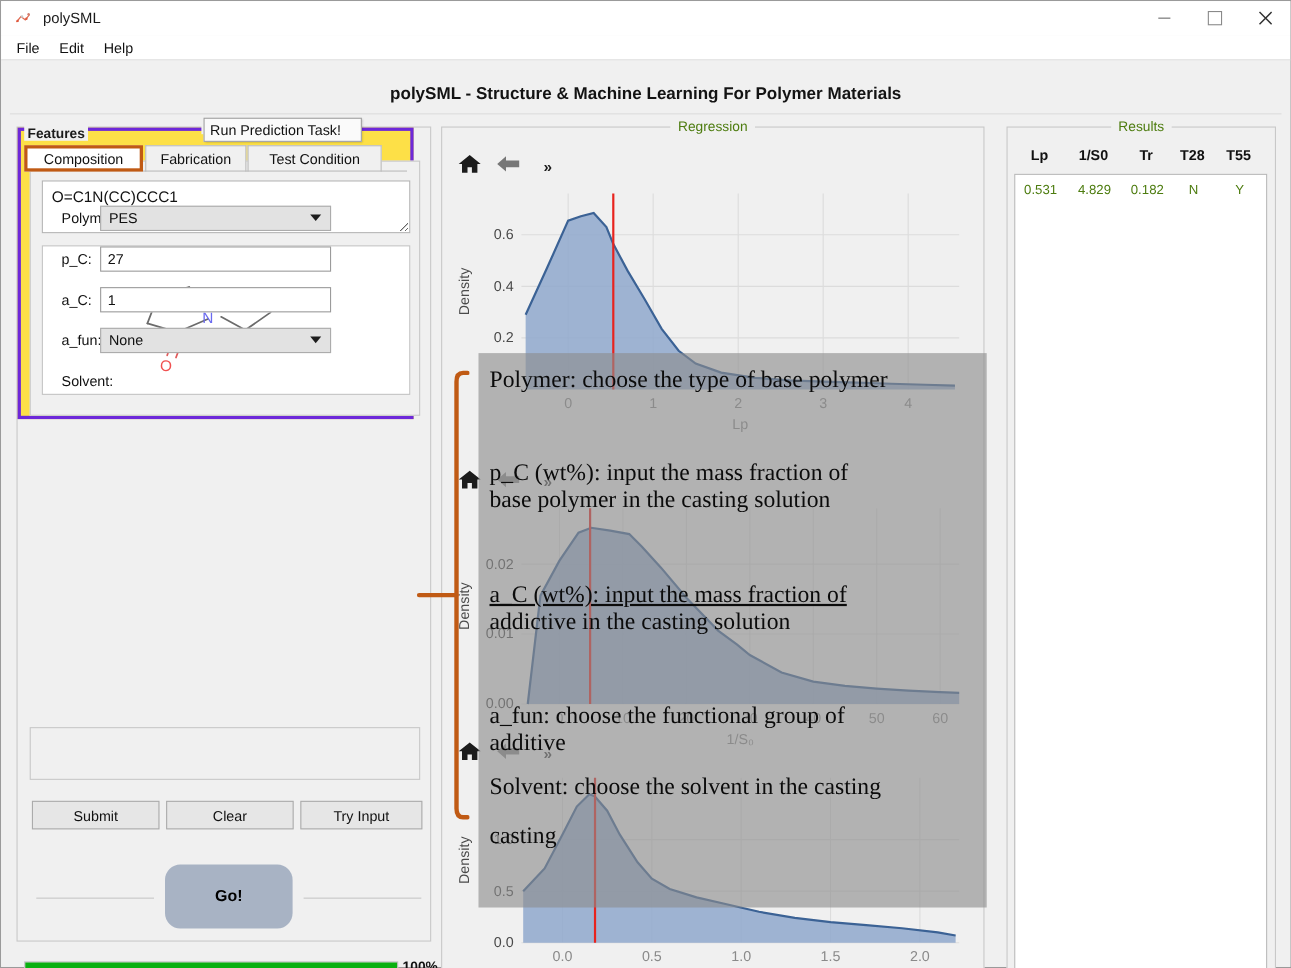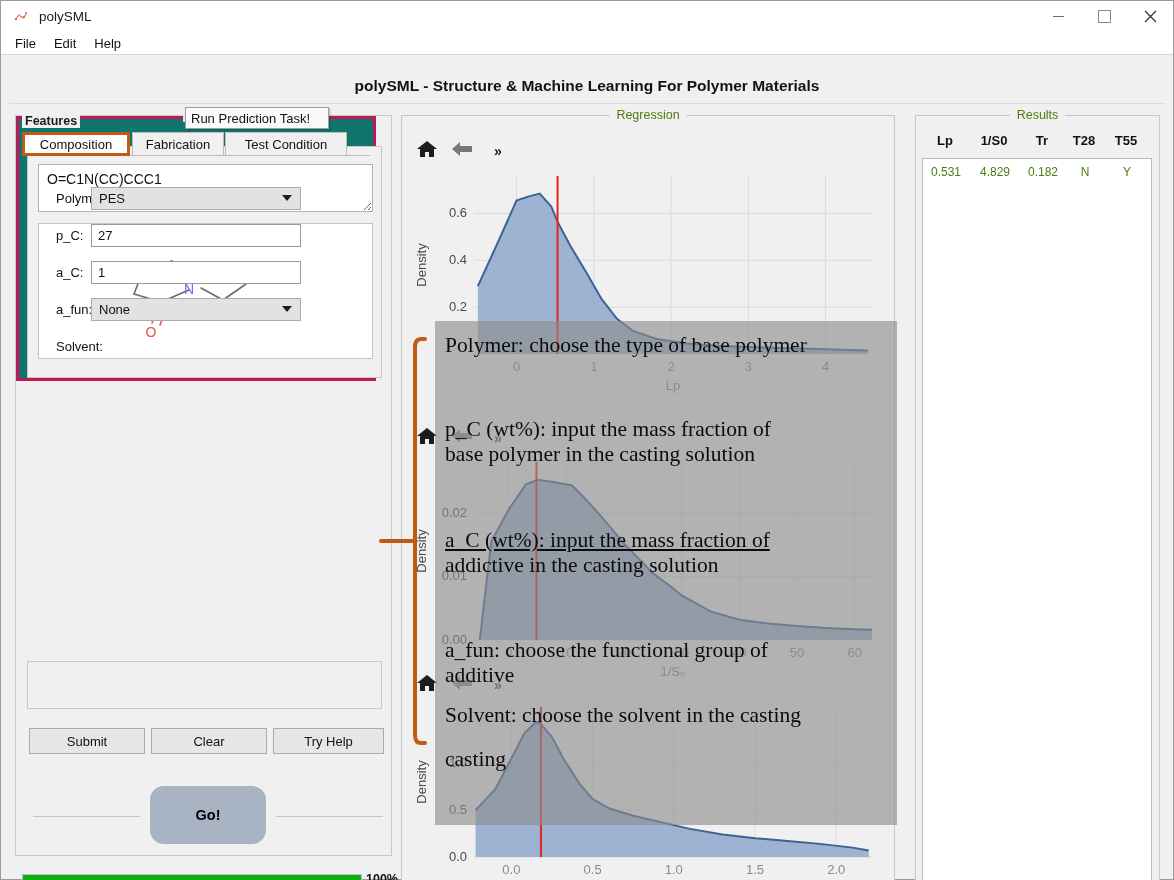--- a/index.html
+++ b/index.html
@@ -92,21 +92,21 @@
   }
   #mol-box {
     position: absolute; left: 10px; top: 76px; width: 335px; height: 136px;
     background: #fff; border: 1px solid #c3c3c3;
   }
   #mol-box svg { position:absolute; left:0; top:0; }
 
   
   #features-group {
     left: 8px; top: 270px; width: 360px; height: 265px;
-    border: 3px solid #be185d; background: #0f766e;
+    border: 3px solid #6d28d9; background: #fde047;
   }
   #features-group > .glegend-left {
     position: absolute; top: -2px; left: 6px;
     font-size: 12.5px; color:#1b1b1b; font-weight: 600; background:#f0f0f0; padding:0 3px;
   }
   #tooltip-run {
     position: absolute; left: 169px; top: -9px; width: 144px; height: 22px;
     background: #fafafa; border: 1px solid #9f9f9f;
     box-shadow: 1px 1px 2px rgba(0,0,0,.25);
     font-size: 13px; color: #111; display:flex; align-items:center; padding-left: 5px;
@@ -336,21 +336,21 @@
         <div class="formrow" style="top:218px;">
           <div class="flabel">Solvent:</div>
         </div>
       </div>
 
       <div class="group" id="lower-sub"></div>
 
       <div class="btnrow">
         <div class="btn" style="left:0px; width:116px;">Submit</div>
         <div class="btn" style="left:122px; width:116px;">Clear</div>
-        <div class="btn" style="left:244px; width:111px;">Try Help</div>
+        <div class="btn" style="left:244px; width:111px;">Try Input</div>
       </div>
 
       <div class="goline" id="goline-l"></div>
       <div class="goline" id="goline-r"></div>
       <div id="go-button">Go!</div>
 
       <div id="progress-wrap">
         <div id="progress-track">
           <div id="progress-fill" style="width: 100%; background: rgb(10, 176, 16);"></div>
         </div>

